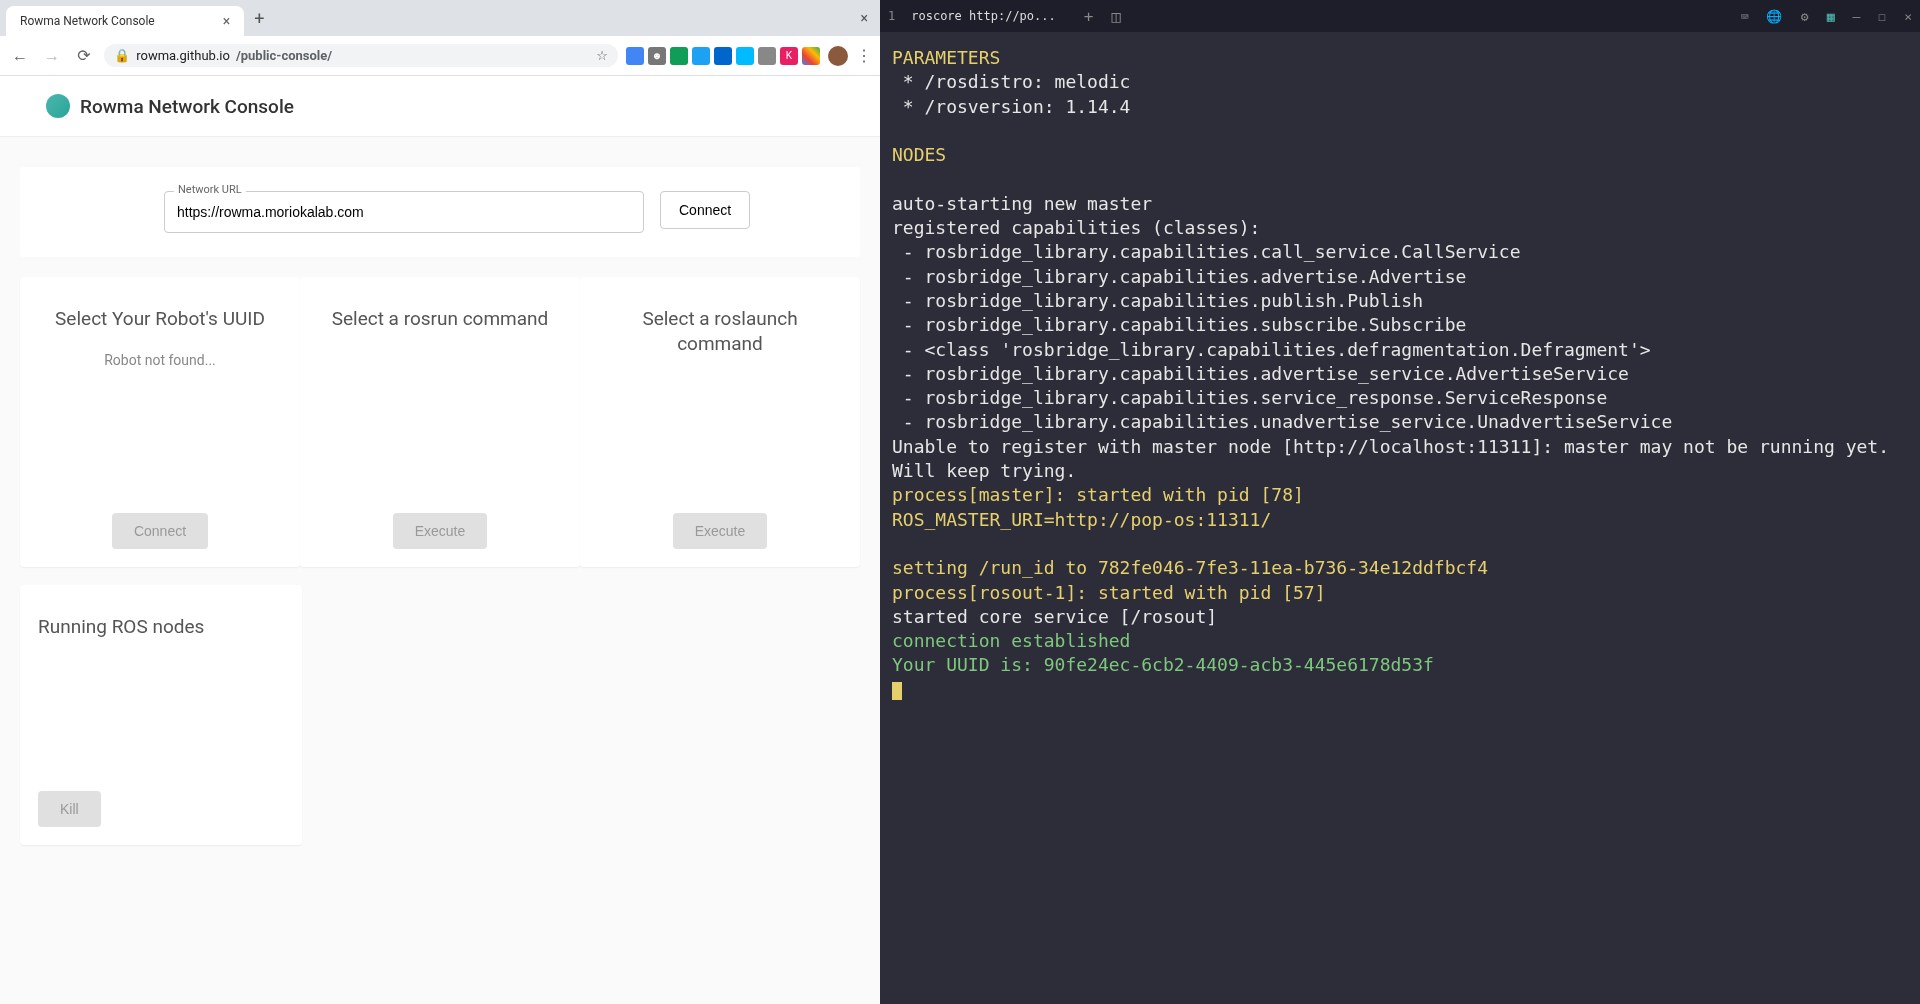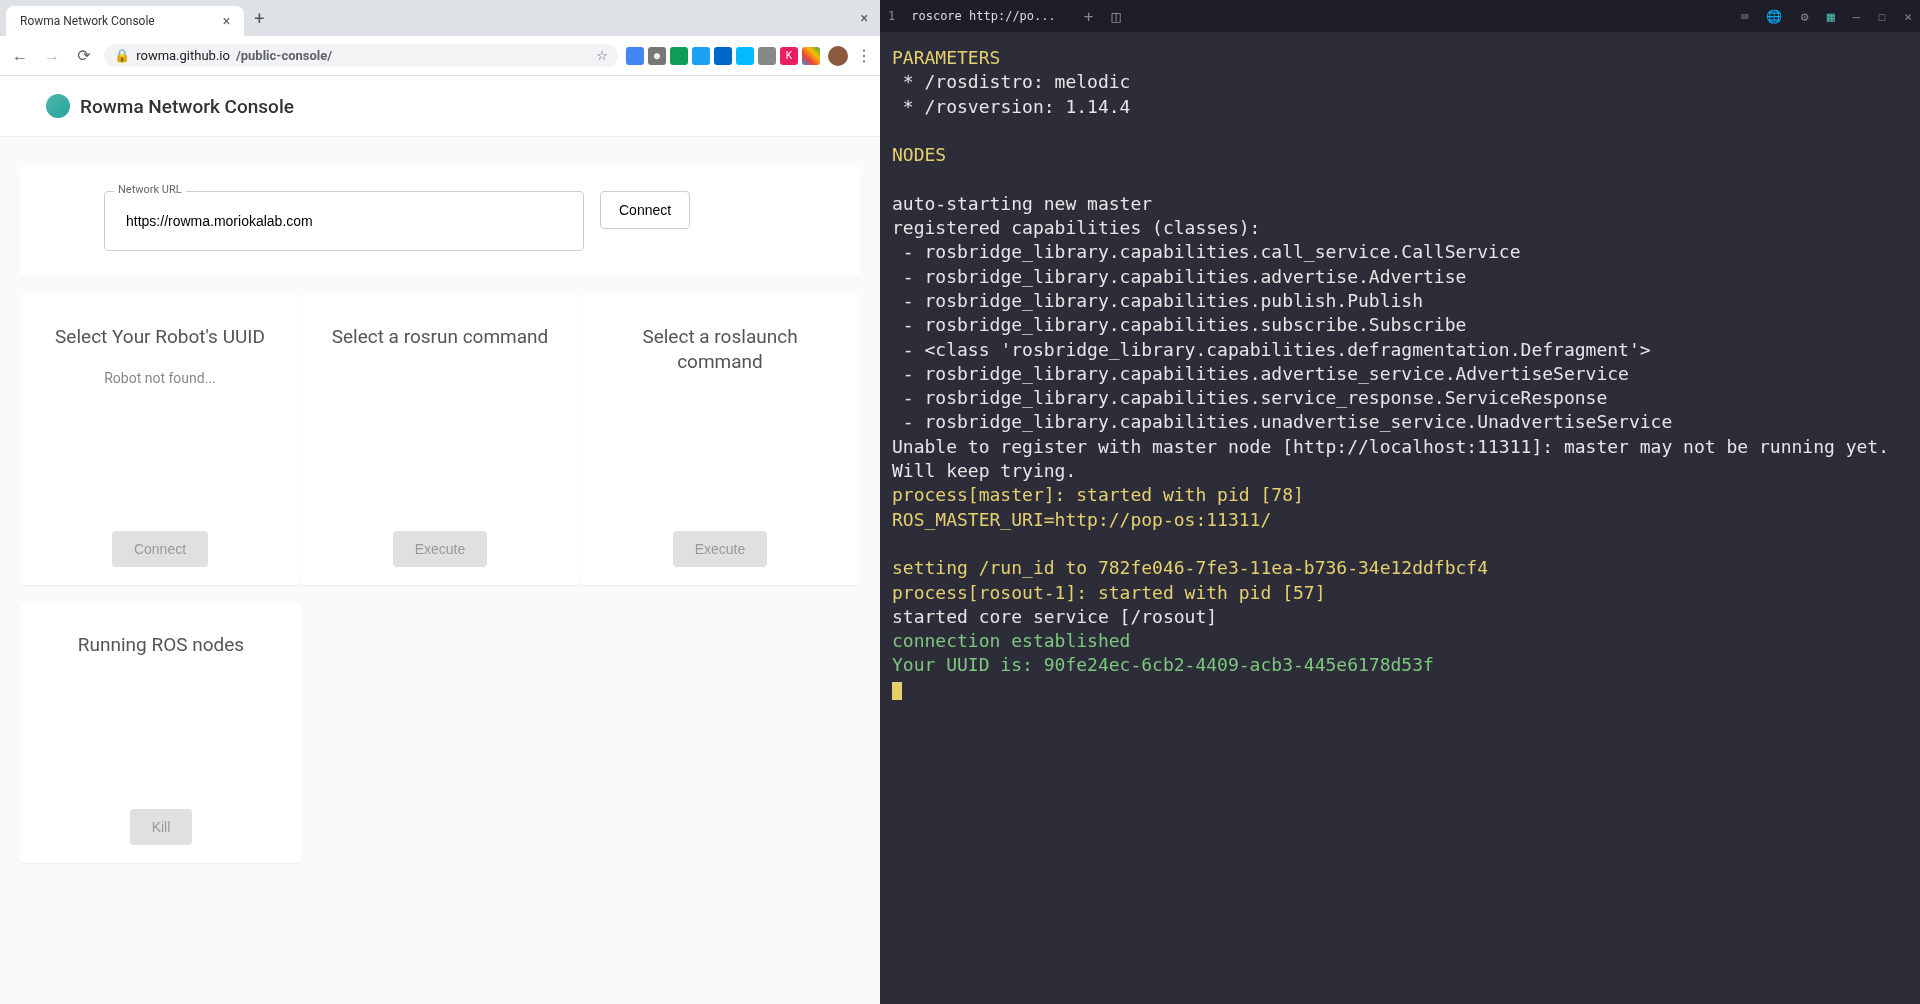--- a/index.html
+++ b/index.html
@@ -24,33 +24,33 @@
 .ext-icon { width:18px; height:18px; border-radius:3px; font-size:10px; display:flex; align-items:center; justify-content:center; color:#fff; cursor:pointer; }
 .avatar { width:20px; height:20px; border-radius:50%; background:#8b5a3c; }
 .menu-dots { font-size:16px; color:#5f6368; cursor:pointer; }
 
 .page { flex:1; overflow-y:auto; background:#fafafa; }
 .header { display:flex; align-items:center; gap:10px; padding:18px 46px; background:#fff; border-bottom:1px solid #eee; }
 .logo { width:24px; height:24px; border-radius:50%; background:linear-gradient(135deg,#4db6ac,#26a69a); }
 .header-title { font-size:19px; font-weight:500; color:#333; }
 
 .conn-row { margin:30px 20px 20px; background:#fff; padding:24px; border-radius:4px; display:flex; gap:16px; align-items:flex-start; }
-.input-wrap { position:relative; flex:1; max-width:480px; margin-left:60px; }
+.input-wrap { position:relative; flex:1; max-width:480px; margin-left:120px; }
 .input-label { position:absolute; top:-8px; left:10px; background:#fff; padding:0 4px; font-size:11px; color:#666; }
-.url-input { width:100%; padding:21px; border:1px solid #ccc; border-radius:4px; font-size:14px; }
+.url-input { width:100%; padding:12px; border:1px solid #ccc; border-radius:4px; font-size:14px; }
 .connect-btn { padding:10px 18px; border:1px solid #ccc; background:#fff; border-radius:4px; font-size:14px; cursor:pointer; }
 
 .cards-row { display:flex; padding:0 20px 18px; }
 .card { flex:1; background:#fff; border-radius:4px; padding:30px 18px 18px; display:flex; flex-direction:column; align-items:center; min-height:290px; box-shadow:0 1px 2px rgba(0,0,0,0.06); }
 .card-title { font-size:19px; color:#555; text-align:center; margin-bottom:20px; line-height:1.3; }
 .card-msg { font-size:14px; color:#888; }
 .card-btn { margin-top:auto; padding:10px 22px; background:#e0e0e0; color:#999; border:none; border-radius:4px; font-size:14px; }
 
 .cards-row2 { display:flex; gap:18px; padding:0 20px 18px; }
-.card2 { background:#fff; border-radius:4px; padding:30px 18px 18px; display:flex; flex-direction:column; align-items:center; min-height:260px; box-shadow:0 1px 2px rgba(0,0,0,0.06); }
+.card2 { background:#fff; border-radius:4px; padding:30px 18px 18px; display:flex; flex-direction:column; align-items:flex-start; min-height:260px; box-shadow:0 1px 2px rgba(0,0,0,0.06); }
 .card2.small { width:282px; }
 .card2.large { flex:1; }
 .sub-input-box { flex:1; border:1px solid #ddd; border-radius:4px; margin-left:20px; min-height:180px; width:320px; }
 .card2-row { display:flex; width:100%; align-items:flex-start; }
 
 
 .terminal { flex:1; background:#2d2d3a; color:#ccc; display:flex; flex-direction:column; font-family:"Consolas","Monaco",monospace; }
 .term-titlebar { height:32px; background:#1e1e2a; display:flex; align-items:center; padding:0 8px; gap:8px; }
 .term-tab-num { color:#888; font-size:12px; }
 .term-tab-title { color:#ddd; font-size:12px; margin-left:8px; }

